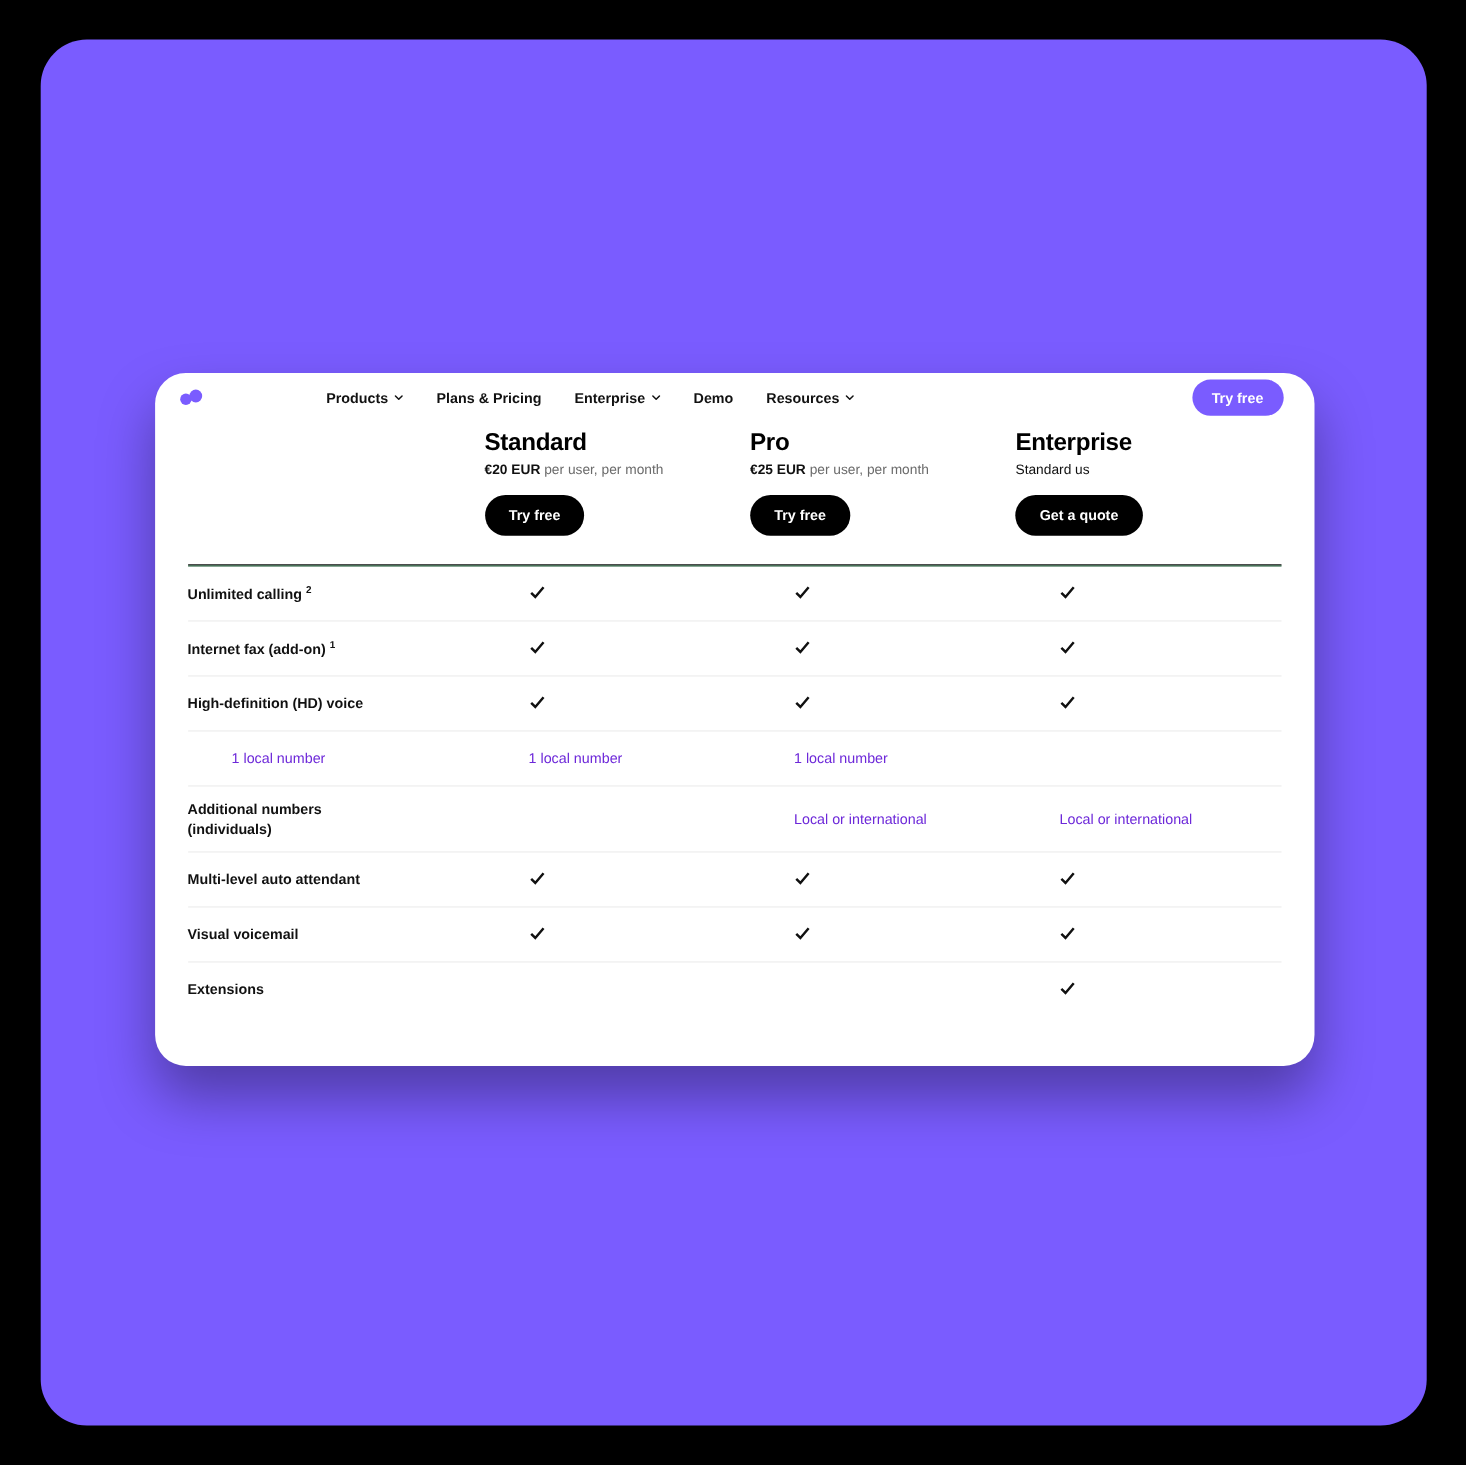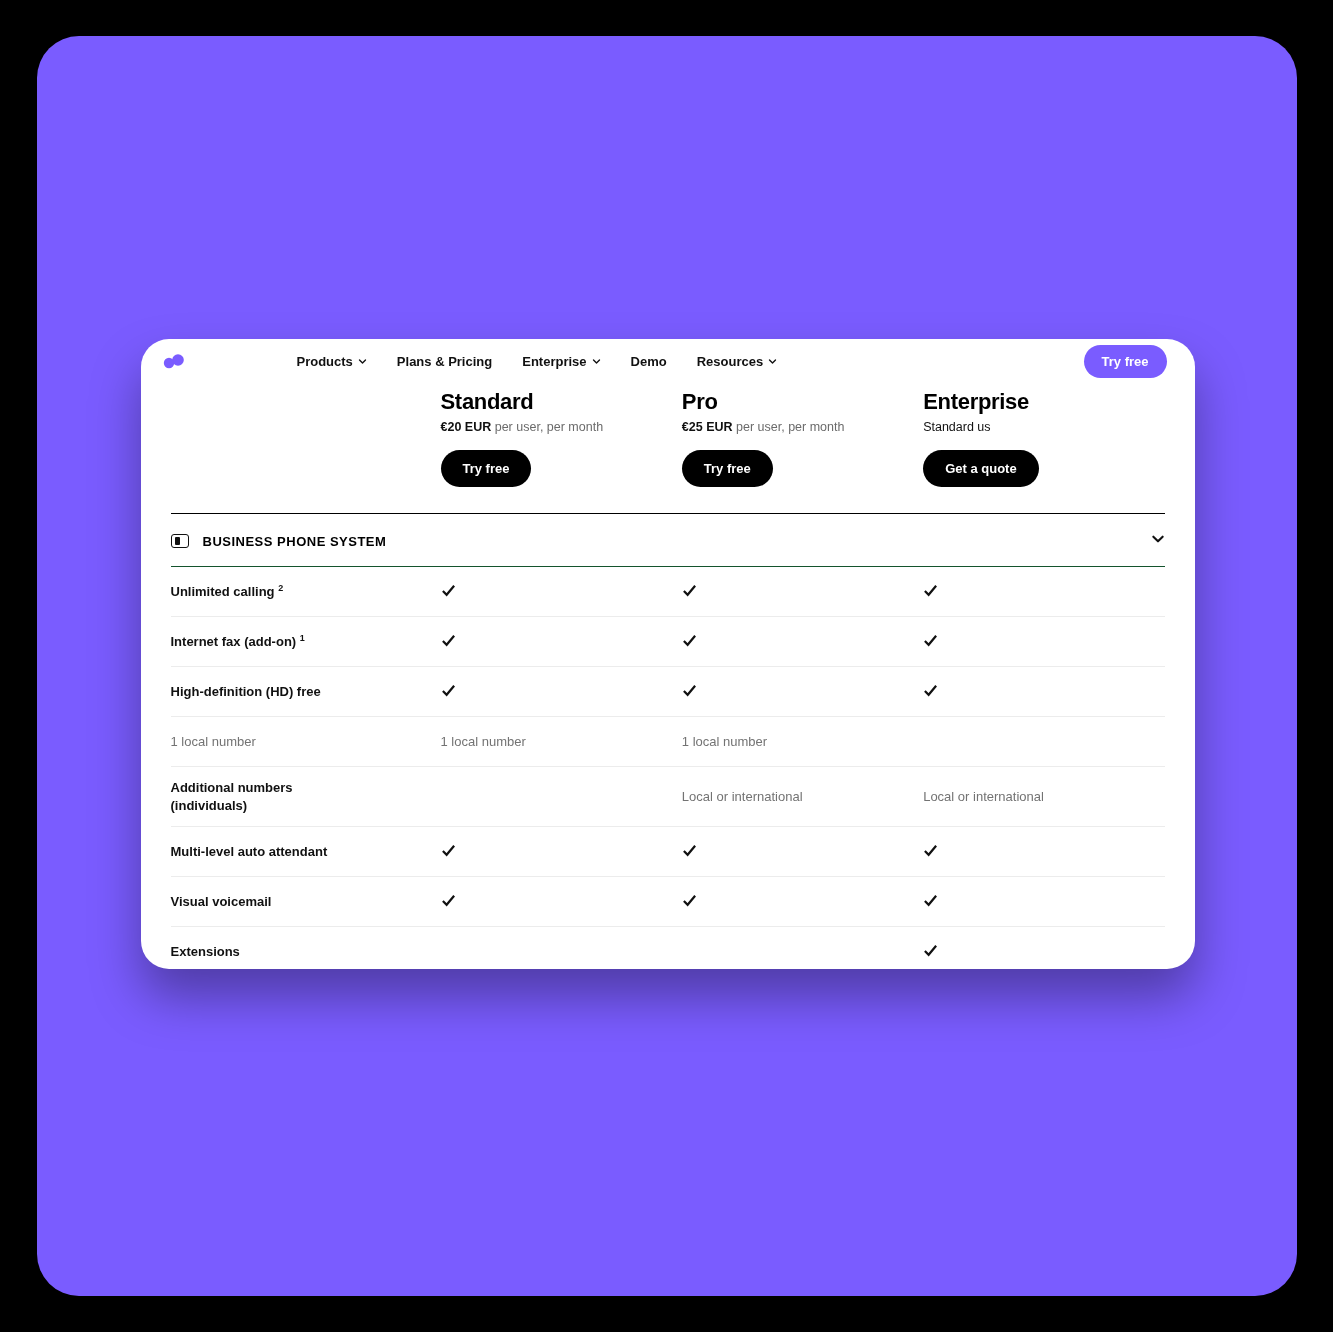--- a/index.html
+++ b/index.html
@@ -124,21 +124,21 @@
     display: grid;
     grid-template-columns: 270px 1fr 1fr 1fr;
     align-items: center;
     min-height: 50px;
     border-top: 1px solid #ececec;
     font-size: 13px;
   }
   .row:first-of-type { border-top: 1px solid #14532d; }
   .feat-label { font-weight: 600; color:#111; padding: 12px 0; line-height:1.35; max-width: 200px;}
   .sup { font-size: 9px; vertical-align: super; }
-  .cell { color:#737373; }
+  .cell { color:#6d28d9;margin-left:40px; }
   .check svg { width: 15px; height: 15px; stroke:#111; stroke-width:2.4; fill:none; }
   .dash {
     width: 14px; height: 2px; background: #c9c9c9; border-radius: 2px;
   }
 </style>
 </head>
 <body>
 
 <div class="outer">
   <div class="card">
@@ -204,30 +204,20 @@
           <div class="plan-name">Enterprise</div>
           <div class="plan-price">
             <span>Standard us</span>
           </div>
           <button class="cta">Get a quote</button>
         </div>
       </div>
 
       <div class="divider"></div>
 
-      <div class="section-head">
-        <span class="section-icon"></span>
-        <span class="section-title">BUSINESS PHONE SYSTEM</span>
-        <span class="section-flex"></span>
-        <span>
-          <svg class="section-chev" viewBox="0 0 12 12">
-              <path d="M2 4l4 4 4-4" fill="none" stroke="#111" stroke-width="1.8" stroke-linecap="round" stroke-linejoin="round"></path>
-            </svg>
-        </span>
-      </div>
 
       <div id="feature-rows">
           <div class="row">
             <div class="feat-label">Unlimited calling <span class="sup">2</span></div>
             <div class="cell"><span class="check"><svg viewBox="0 0 16 16">
                   <path d="M2 8.5l4 4L14 3"></path>
                 </svg></span></div>
             <div class="cell"><span class="check"><svg viewBox="0 0 16 16">
                   <path d="M2 8.5l4 4L14 3"></path>
                 </svg></span></div>
@@ -241,21 +231,21 @@
                   <path d="M2 8.5l4 4L14 3"></path>
                 </svg></span></div>
             <div class="cell"><span class="check"><svg viewBox="0 0 16 16">
                   <path d="M2 8.5l4 4L14 3"></path>
                 </svg></span></div>
             <div class="cell"><span class="check"><svg viewBox="0 0 16 16">
                   <path d="M2 8.5l4 4L14 3"></path>
                 </svg></span></div>
           </div>
           <div class="row">
-            <div class="feat-label">High-definition (HD) free </div>
+            <div class="feat-label">High-definition (HD) voice </div>
             <div class="cell"><span class="check"><svg viewBox="0 0 16 16">
                   <path d="M2 8.5l4 4L14 3"></path>
                 </svg></span></div>
             <div class="cell"><span class="check"><svg viewBox="0 0 16 16">
                   <path d="M2 8.5l4 4L14 3"></path>
                 </svg></span></div>
             <div class="cell"><span class="check"><svg viewBox="0 0 16 16">
                   <path d="M2 8.5l4 4L14 3"></path>
                 </svg></span></div>
           </div>

